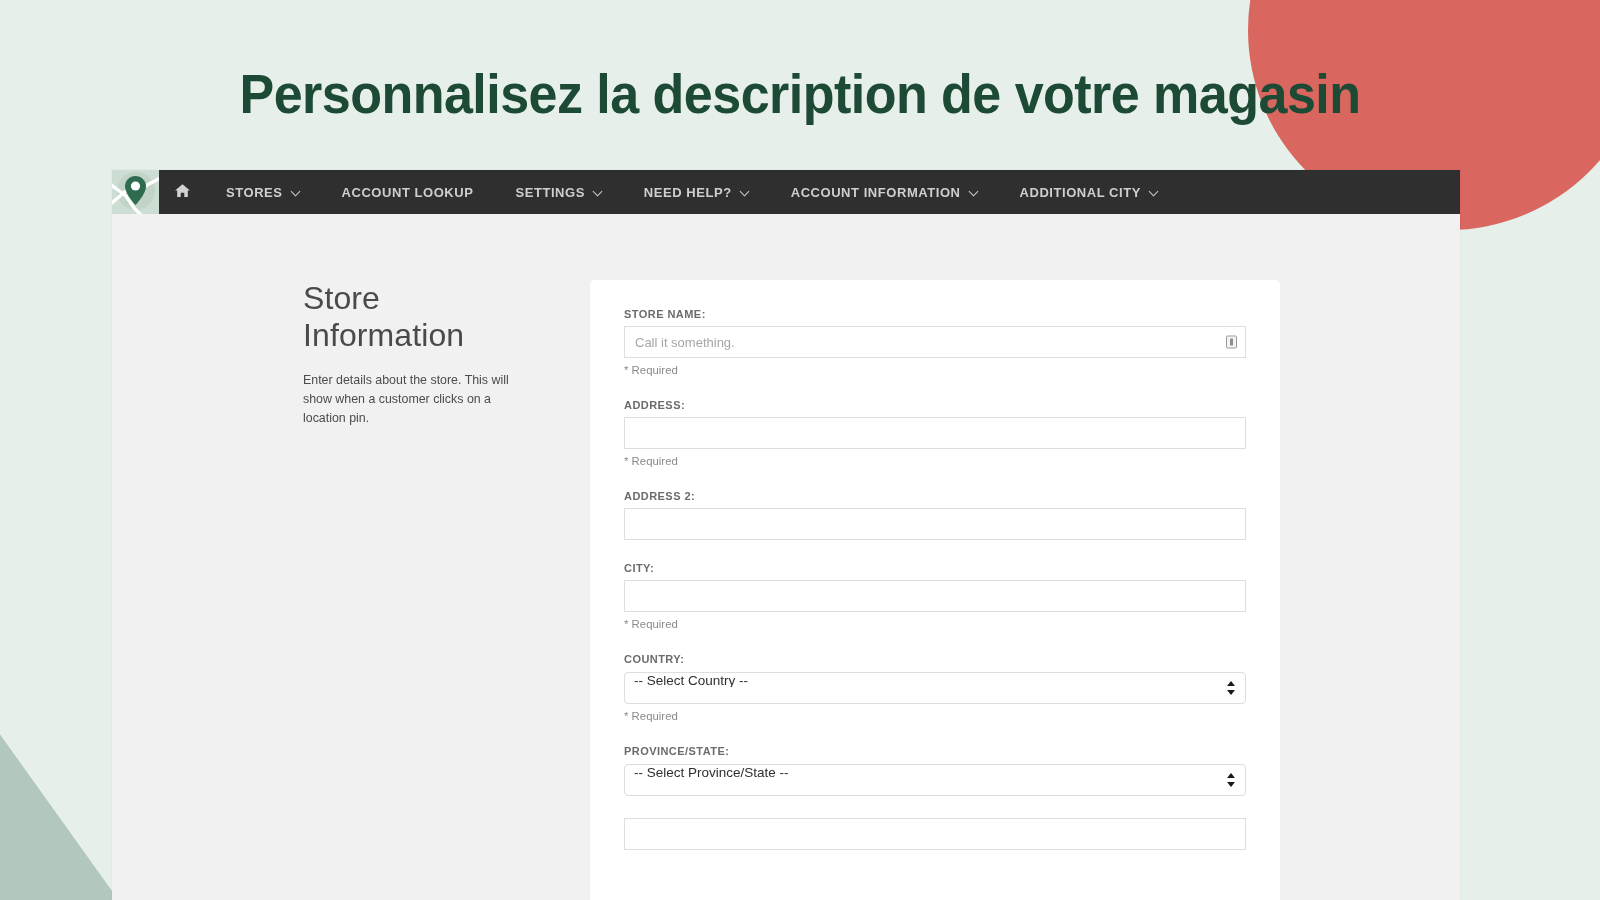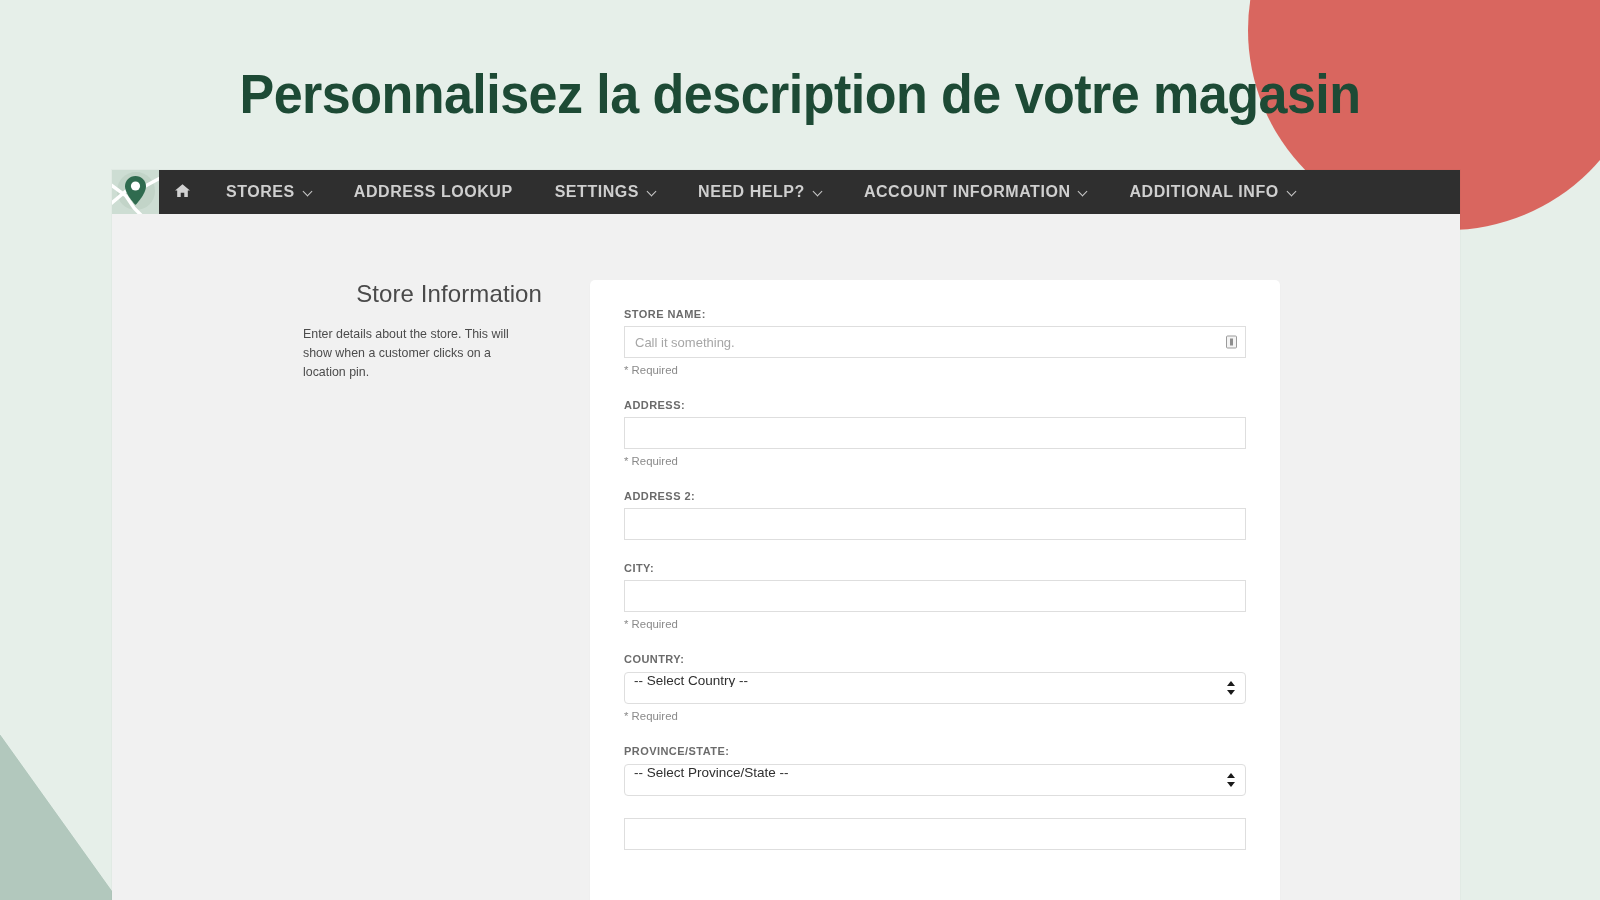--- a/index.html
+++ b/index.html
@@ -101,21 +101,21 @@
   .nav-items {
     display: flex;
     align-items: stretch;
   }
   .nav-item {
     display: flex;
     align-items: center;
     gap: 9px;
     padding: 0 21px;
     color: #cfcfcf;
-    font-size: 16px;
+    font-size: 13px;
     font-weight: bold;
     letter-spacing: 0.55px;
     white-space: nowrap;
     cursor: pointer;
   }
   .caret {
     display: inline-block;
     width: 8px;
     height: 8px;
     position: relative;
@@ -138,26 +138,25 @@
     position: relative;
     height: 716px;
   }
 
   .side-col {
     width: 478px;
     flex: 0 0 478px;
     padding: 66px 48px 0 191px;
   }
   .side-title {
-    font-size: 24px;
+    font-size: 32px;
     font-weight: normal;
     color: #4a4a4a;
     letter-spacing: 0.1px;
     margin-bottom: 17px;
-    text-align: right;
   }
   .side-desc {
     font-size: 12.4px;
     line-height: 19px;
     color: #4c4c4c;
     max-width: 232px;
   }
 
   .form-card {
     width: 690px;
@@ -309,40 +308,40 @@
     </div>
 
     <div class="nav-items">
 
       <div class="nav-item">
         <span>STORES</span>
         <span class="caret"></span>
       </div>
 
       <div class="nav-item">
-        <span>ADDRESS LOOKUP</span>
+        <span>ACCOUNT LOOKUP</span>
       </div>
 
       <div class="nav-item">
         <span>SETTINGS</span>
         <span class="caret"></span>
       </div>
 
       <div class="nav-item">
         <span>NEED HELP?</span>
         <span class="caret"></span>
       </div>
 
       <div class="nav-item">
         <span>ACCOUNT INFORMATION</span>
         <span class="caret"></span>
       </div>
 
       <div class="nav-item">
-        <span>ADDITIONAL INFO</span>
+        <span>ADDITIONAL CITY</span>
         <span class="caret"></span>
       </div>
 
     </div>
   </div>
 
   <div class="page-body">
 
     <div class="side-col">
       <div class="side-title">Store Information</div>

